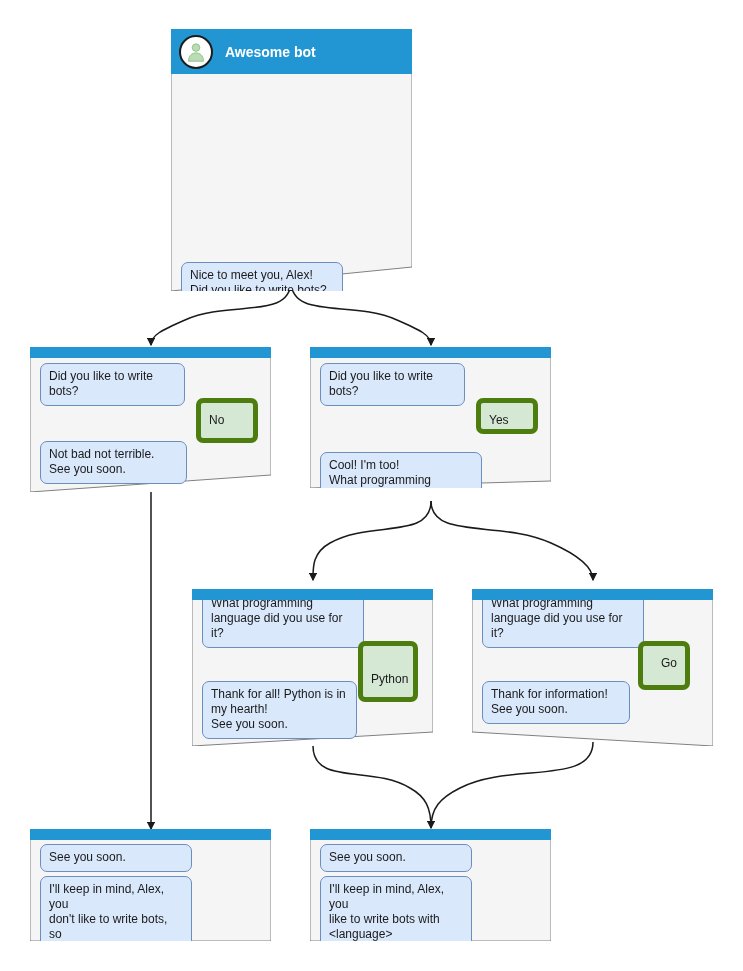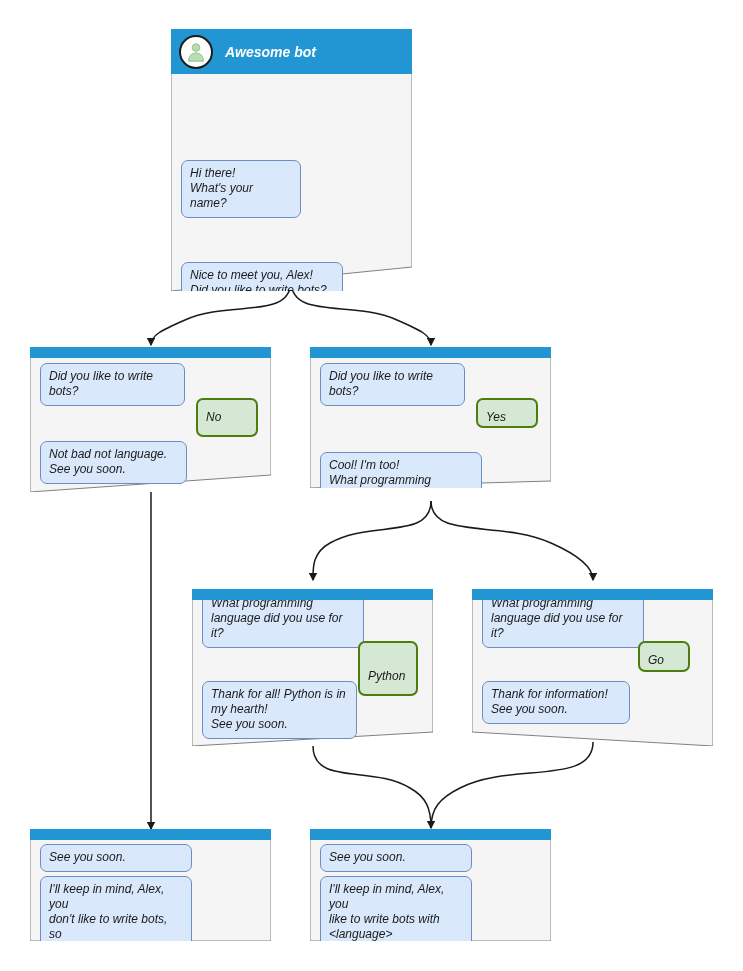--- a/index.html
+++ b/index.html
@@ -4,21 +4,21 @@
 <title>Bot flow diagram</title>
 <style>
   html,body{margin:0;padding:0;}
   body{
     width:743px;height:971px;
     background:#ffffff;
     font-family:"Liberation Sans", sans-serif;
     position:relative;
     overflow:hidden;
   }
-  #canvas{position:absolute;left:0;top:0;width:743px;height:765px;font-style:italic;}
+  #canvas{position:absolute;left:0;top:0;width:743px;height:765px;}
   #edges{position:absolute;left:0;top:0;width:743px;height:971px;pointer-events:none;}
 
   
   .node{
     position:absolute;
     box-sizing:border-box;
   }
   .node-shape{
     position:absolute;left:0;top:0;width:100%;height:100%;
   }
@@ -61,21 +61,21 @@
     border-radius:7px;
     white-space:pre-line;
   }
   .bubble.bot{
     background:#dae8fc;
     border:1px solid #6c8ebf;
     left:10px;
   }
   .bubble.user{
     background:#d5e8d4;
-    border:2px solid #4d7c0f;
+    border:5px solid #4d7c0f;
     text-align:left;
   }
 </style>
 </head>
 <body>
 
 <div id="canvas">
 
   <svg id="edges" viewBox="0 0 743 971">
     <defs>
@@ -110,39 +110,37 @@
         <div class="avatar">
           <svg width="22" height="22" viewBox="0 0 24 24" aria-hidden="true">
             <circle cx="12" cy="7.2" r="4.1" fill="#b9dcb4" stroke="#8cc084" stroke-width="1"></circle>
             <path d="M3.9 22 C3.9 15.6 8 13 12 13 C16 13 20.1 15.6 20.1 22 Z" fill="#b9dcb4" stroke="#8cc084" stroke-width="1"></path>
           </svg>
         </div>
         <div class="bot-title">Awesome bot</div>
       </div>
       <div class="chatarea" style="top:45px;height:217px;">
 
-        <div class="bubble bot" style="top:86px;width:120px;">Hi there!
-What's your name?</div>
 
         <div class="bubble bot" style="top:188px;width:162px;">Nice to meet you, Alex!
 Did you like to write bots?</div>
       </div>
     </div>
   </div>
 
   <div class="node" style="left:30px;top:347px;width:241px;height:145px;">
     <svg class="node-shape" viewBox="0 0 241 145" preserveAspectRatio="none">
       <polygon points="0,0 241,0 241,128 0,145" fill="#f5f5f5" stroke="#808080" stroke-width="1"></polygon>
     </svg>
     <div class="node-inner">
       <div class="node-header thin"></div>
       <div class="chatarea" style="top:11px;height:134px;">
         <div class="bubble bot" style="top:5px;width:145px;">Did you like to write bots?</div>
         <div class="bubble user" style="left:166px;top:40px;width:62px;padding-top:10px;padding-bottom:10px;">No</div>
-        <div class="bubble bot" style="top:83px;width:147px;">Not bad not language.
+        <div class="bubble bot" style="top:83px;width:147px;">Not bad not terrible.
 See you soon.</div>
       </div>
     </div>
   </div>
 
   <div class="node" style="left:310px;top:347px;width:241px;height:141px;">
     <svg class="node-shape" viewBox="0 0 241 141" preserveAspectRatio="none">
       <polygon points="0,0 241,0 241,134 0,141" fill="#f5f5f5" stroke="#808080" stroke-width="1"></polygon>
     </svg>
     <div class="node-inner">
@@ -175,21 +173,21 @@
   </div>
 
   <div class="node" style="left:472px;top:589px;width:241px;height:157px;">
     <svg class="node-shape" viewBox="0 0 241 157" preserveAspectRatio="none">
       <polygon points="0,0 241,0 241,157 0,143" fill="#f5f5f5" stroke="#808080" stroke-width="1"></polygon>
     </svg>
     <div class="node-inner">
       <div class="chatarea" style="top:0px;height:157px;overflow:hidden;">
         <div class="bubble bot" style="top:1px;width:162px;">What programming
 language did you use for it?</div>
-        <div class="bubble user" style="left:166px;top:52px;width:52px;padding-top:10px;padding-bottom:2px;">Go</div>
+        <div class="bubble user" style="left:166px;top:52px;width:52px;padding-top:10px;padding-bottom:14px;text-align:right;">Go</div>
         <div class="bubble bot" style="top:92px;width:148px;">Thank for information!
 See you soon.</div>
       </div>
       <div class="node-header thin"></div>
     </div>
   </div>
 
   <div class="node" style="left:30px;top:829px;width:241px;height:112px;">
     <svg class="node-shape" viewBox="0 0 241 112" preserveAspectRatio="none">
       <polygon points="0,0 241,0 241,112 0,112" fill="#f5f5f5" stroke="#808080" stroke-width="1"></polygon>

